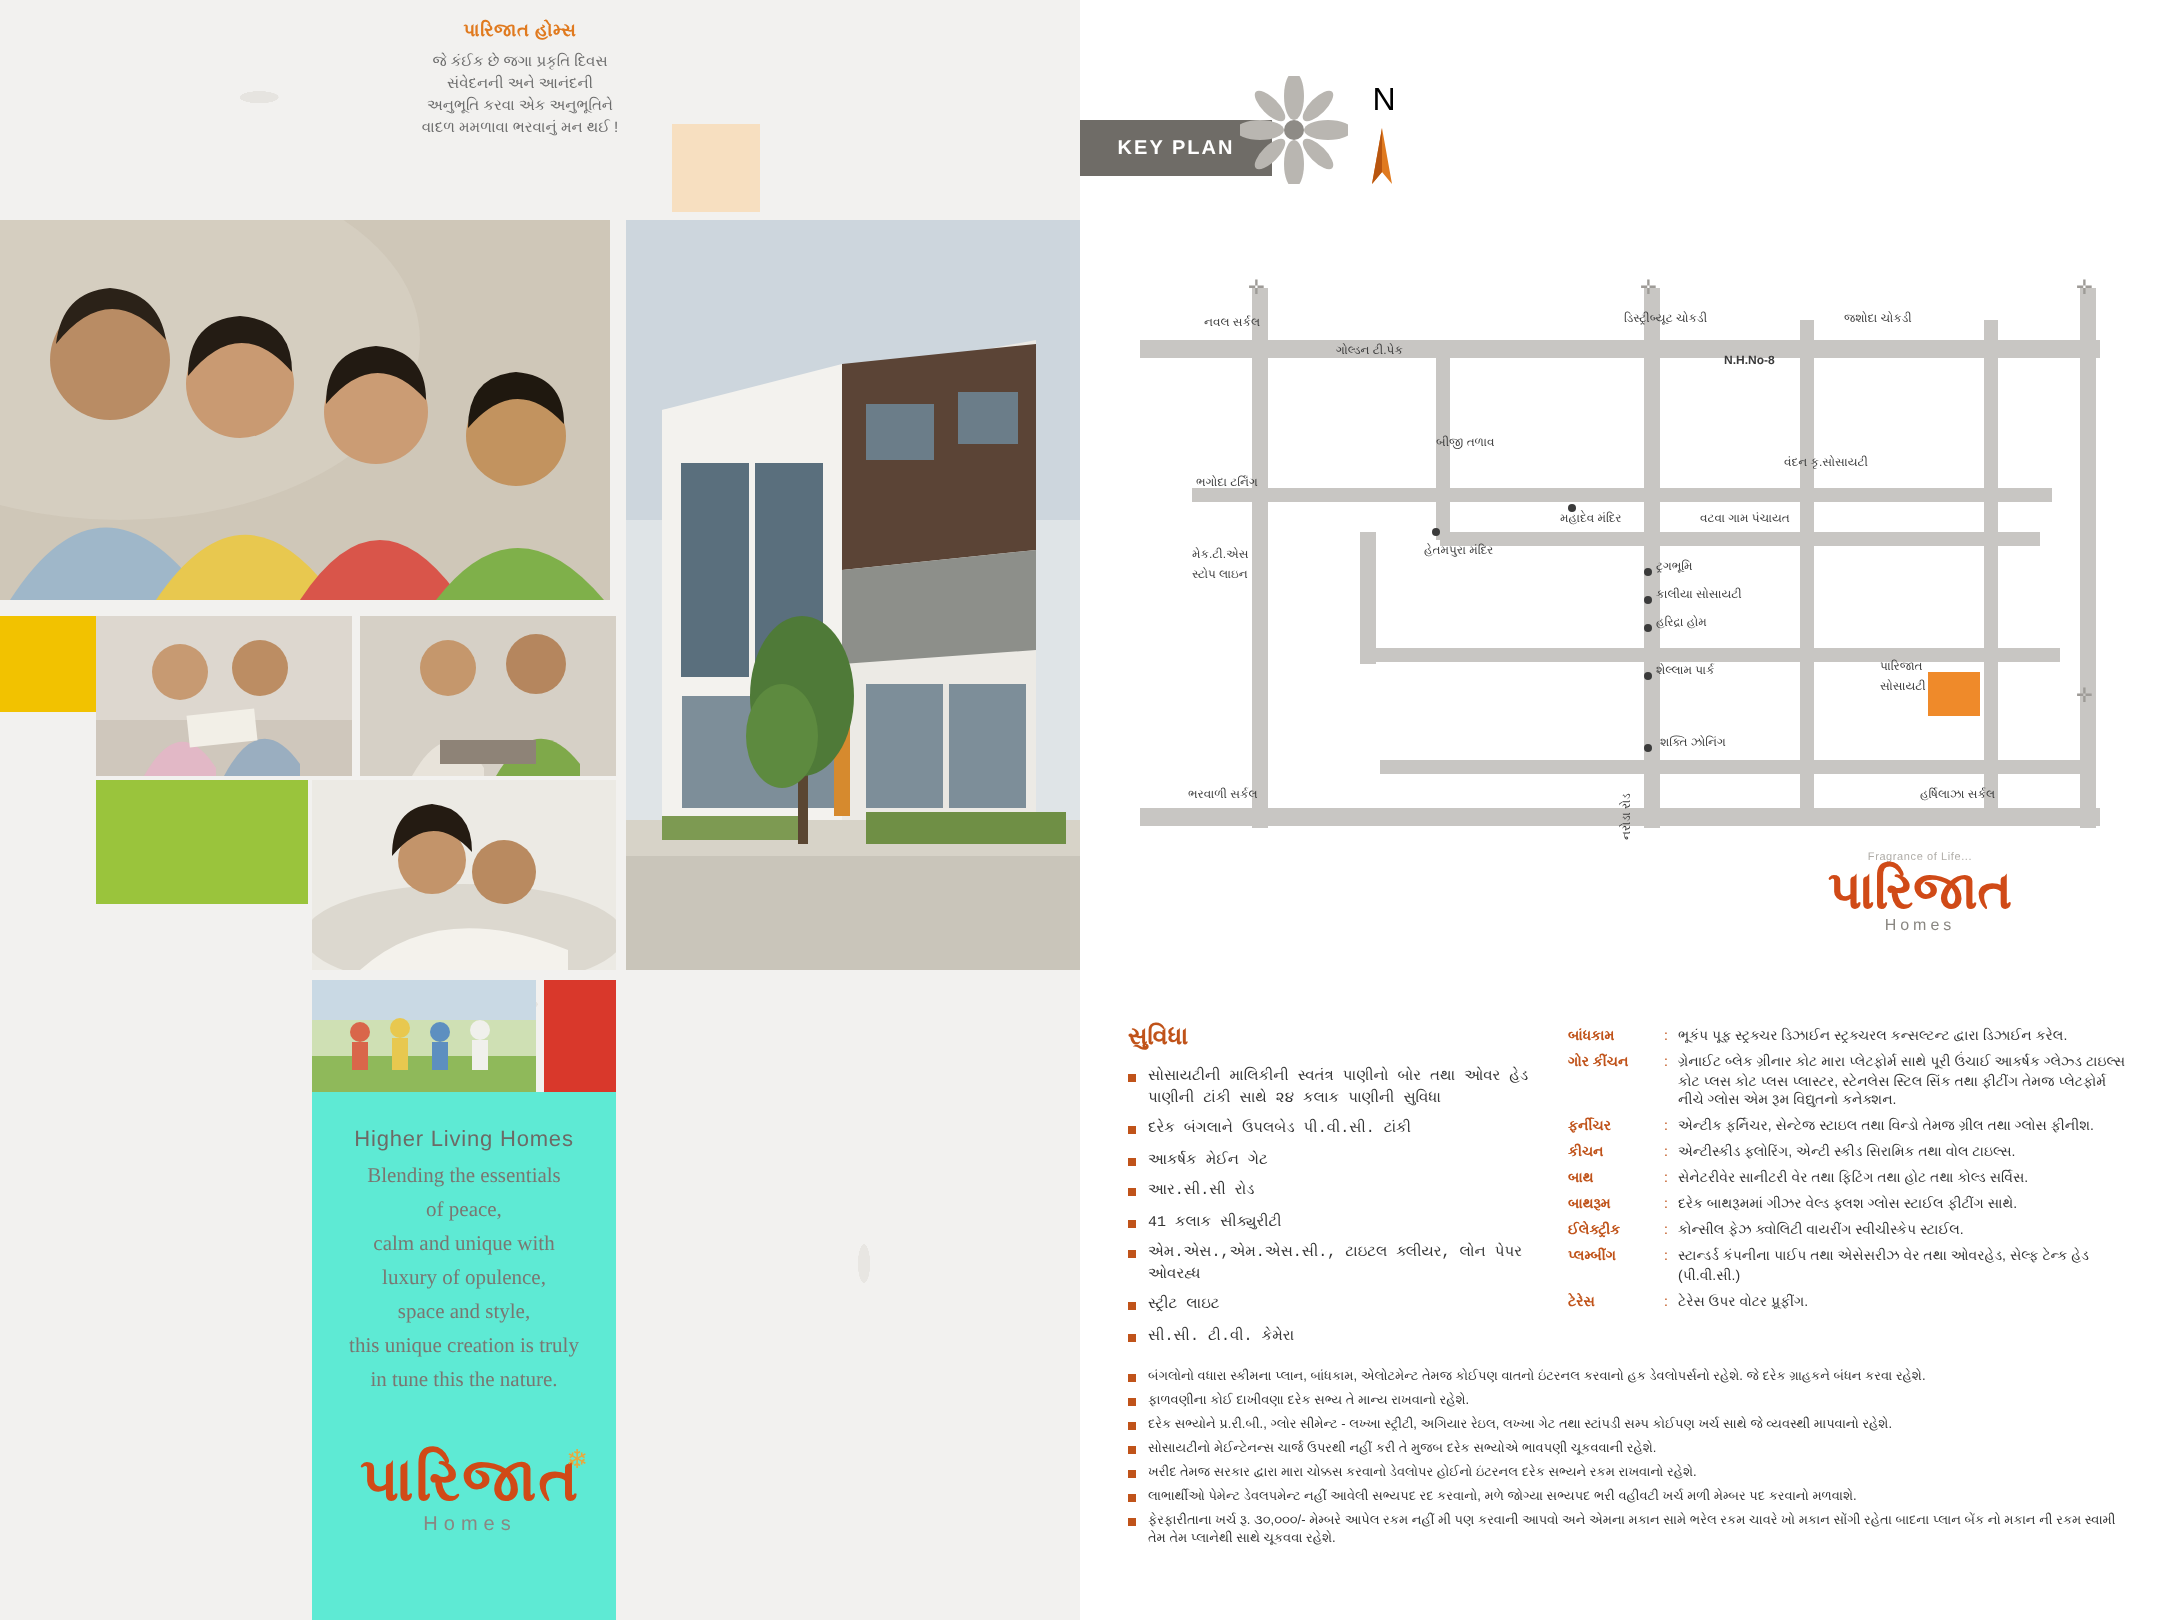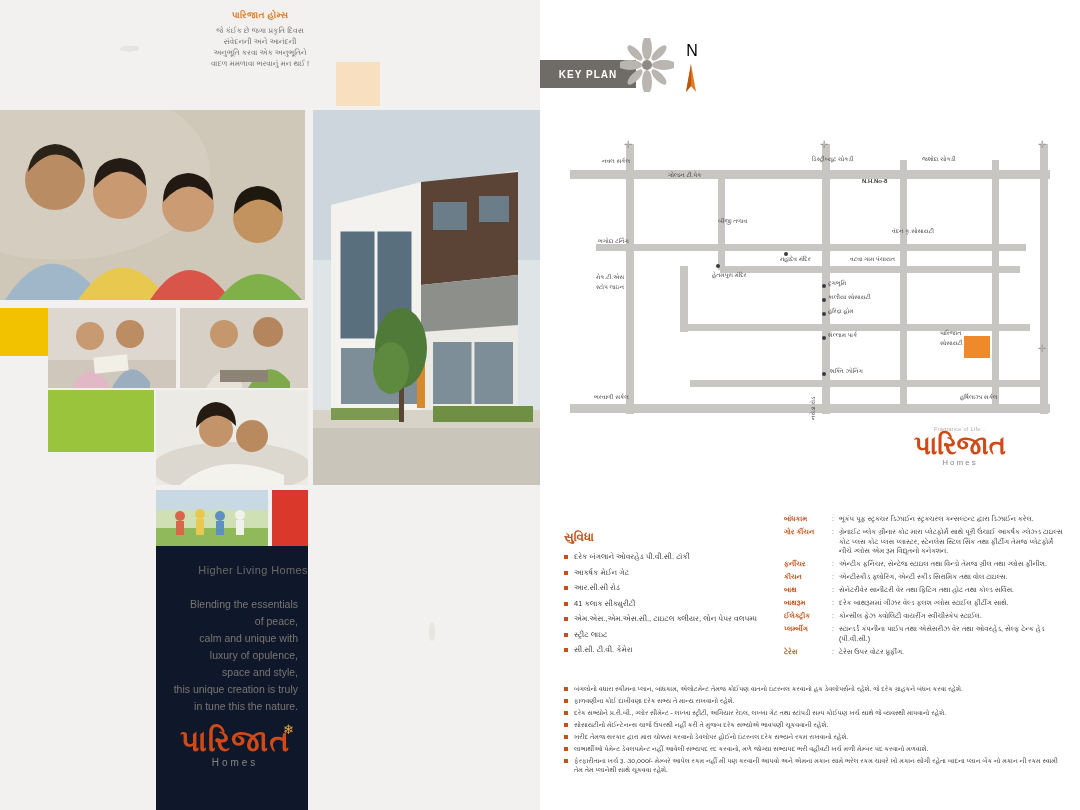--- a/index.html
+++ b/index.html
@@ -60,27 +60,27 @@
   .sq-red{position:absolute;left:272px;top:490px;width:36px;height:56px;background:#d9382b;}
 
   .render-photo{
     position:absolute;left:313px;top:110px;width:227px;height:375px;
     background:linear-gradient(180deg,#cfd6dc 0%,#e7e3dc 55%,#cfd3cb 100%);
     overflow:hidden;
   }
 
   .tagline-box{
     position:absolute;left:156px;top:546px;width:152px;height:264px;
-    background:#0f172a;text-align:right;
+    background:#5eead4;text-align:center;
   }
   .tagline-box .hl{
     color:#6d6a66;font-size:11px;margin-top:18px;letter-spacing:.4px;
   }
   .tagline-box .tg{
-    color:#7a7772;font-size:10.5px;line-height:17px;margin-top:20px;padding:0 10px;
+    color:#7a7772;font-size:10.5px;line-height:17px;margin-top:4px;padding:0 10px;font-family:Liberation Serif, serif;
   }
   .logo-left{position:absolute;left:160px;top:726px;width:150px;text-align:center;}
   .logo-left .pari{color:#d04a17;font-size:30px;font-weight:bold;letter-spacing:1px;line-height:30px;}
   .logo-left .homes{color:#8a8782;font-size:10px;letter-spacing:3px;margin-top:1px;}
   .logo-left .leaf{position:absolute;right:16px;top:-4px;color:#e9a93c;font-size:13px;}
 
   
   .right-panel{position:absolute;left:540px;top:0;width:540px;height:810px;background:#ffffff;}
 
   .keyplan-bar{
@@ -100,21 +100,21 @@
   .map-label.b{font-weight:bold;}
   .dot{position:absolute;width:4px;height:4px;background:#3b3b3b;border-radius:50%;}
   .xmark{position:absolute;color:#9e9b97;font-size:10px;line-height:10px;}
   .site-marker{position:absolute;width:26px;height:22px;background:#ef8a2a;}
   .map-logo{position:absolute;left:340px;top:322px;width:160px;text-align:center;}
   .map-logo .fr{color:#b0ada8;font-size:5.5px;letter-spacing:.3px;}
   .map-logo .pari{color:#d04a17;font-size:26px;font-weight:bold;line-height:26px;}
   .map-logo .homes{color:#8a8782;font-size:8px;letter-spacing:2px;}
 
   .content{position:absolute;left:0;top:500px;width:540px;height:310px;}
-  .col-left{position:absolute;left:24px;top:30px;width:212px;}
+  .col-left{position:absolute;left:24px;top:12px;width:212px;font-family:Liberation Mono, monospace;}
   .col-right{position:absolute;left:244px;top:14px;width:280px;}
   .sec-title{color:#c0531a;font-size:12px;font-weight:bold;margin-bottom:8px;}
   .bullet-list{list-style:none;margin:0;padding:0;}
   .bullet-list li{
     position:relative;padding-left:10px;margin-bottom:5px;
     font-size:7.5px;line-height:10.5px;color:#333;
   }
   .bullet-list li::before{
     content:"";position:absolute;left:0;top:3px;width:4px;height:4px;background:#c0531a;
   }
@@ -370,25 +370,26 @@
       <div class="pari">પારિજાત</div>
       <div class="homes">Homes</div>
     </div>
   </div>
 
   <div class="content">
 
     <div class="col-left">
       <div class="sec-title">સુવિધા</div>
       <ul class="bullet-list">
-        <li>દરેક બંગલાને ઓવરહેડ પી.વી.સી. ટાંકી</li>
+        <li>સોસાયટીની માલિકીની સ્વતંત્ર પાણીનો બોર તથા ઓવર હેડ પાણીની ટાંકી સાથે ૨૪ કલાક પાણીની સુવિધા</li>
+        <li>દરેક બંગલાને ઉપલબેડ પી.વી.સી. ટાંકી</li>
         <li>આકર્ષક મેઈન ગેટ</li>
         <li>આર.સી.સી રોડ</li>
         <li>41 કલાક સીક્યુરીટી</li>
-        <li>એમ.એસ.,એમ.એસ.સી., ટાઇટલ ક્લીયર, લોન પેપર વલપમ્ધ</li>
+        <li>એમ.એસ.,એમ.એસ.સી., ટાઇટલ ક્લીયર, લોન પેપર ઓવરહ્ધ</li>
         <li>સ્ટ્રીટ લાઇટ</li>
         <li>સી.સી. ટી.વી. કેમેરા</li>
       </ul>
     </div>
 
     <div class="col-right">
 
       <div class="spec-row">
         <div class="spec-key">બાંધકામ</div>
         <div class="spec-sep">:</div>

